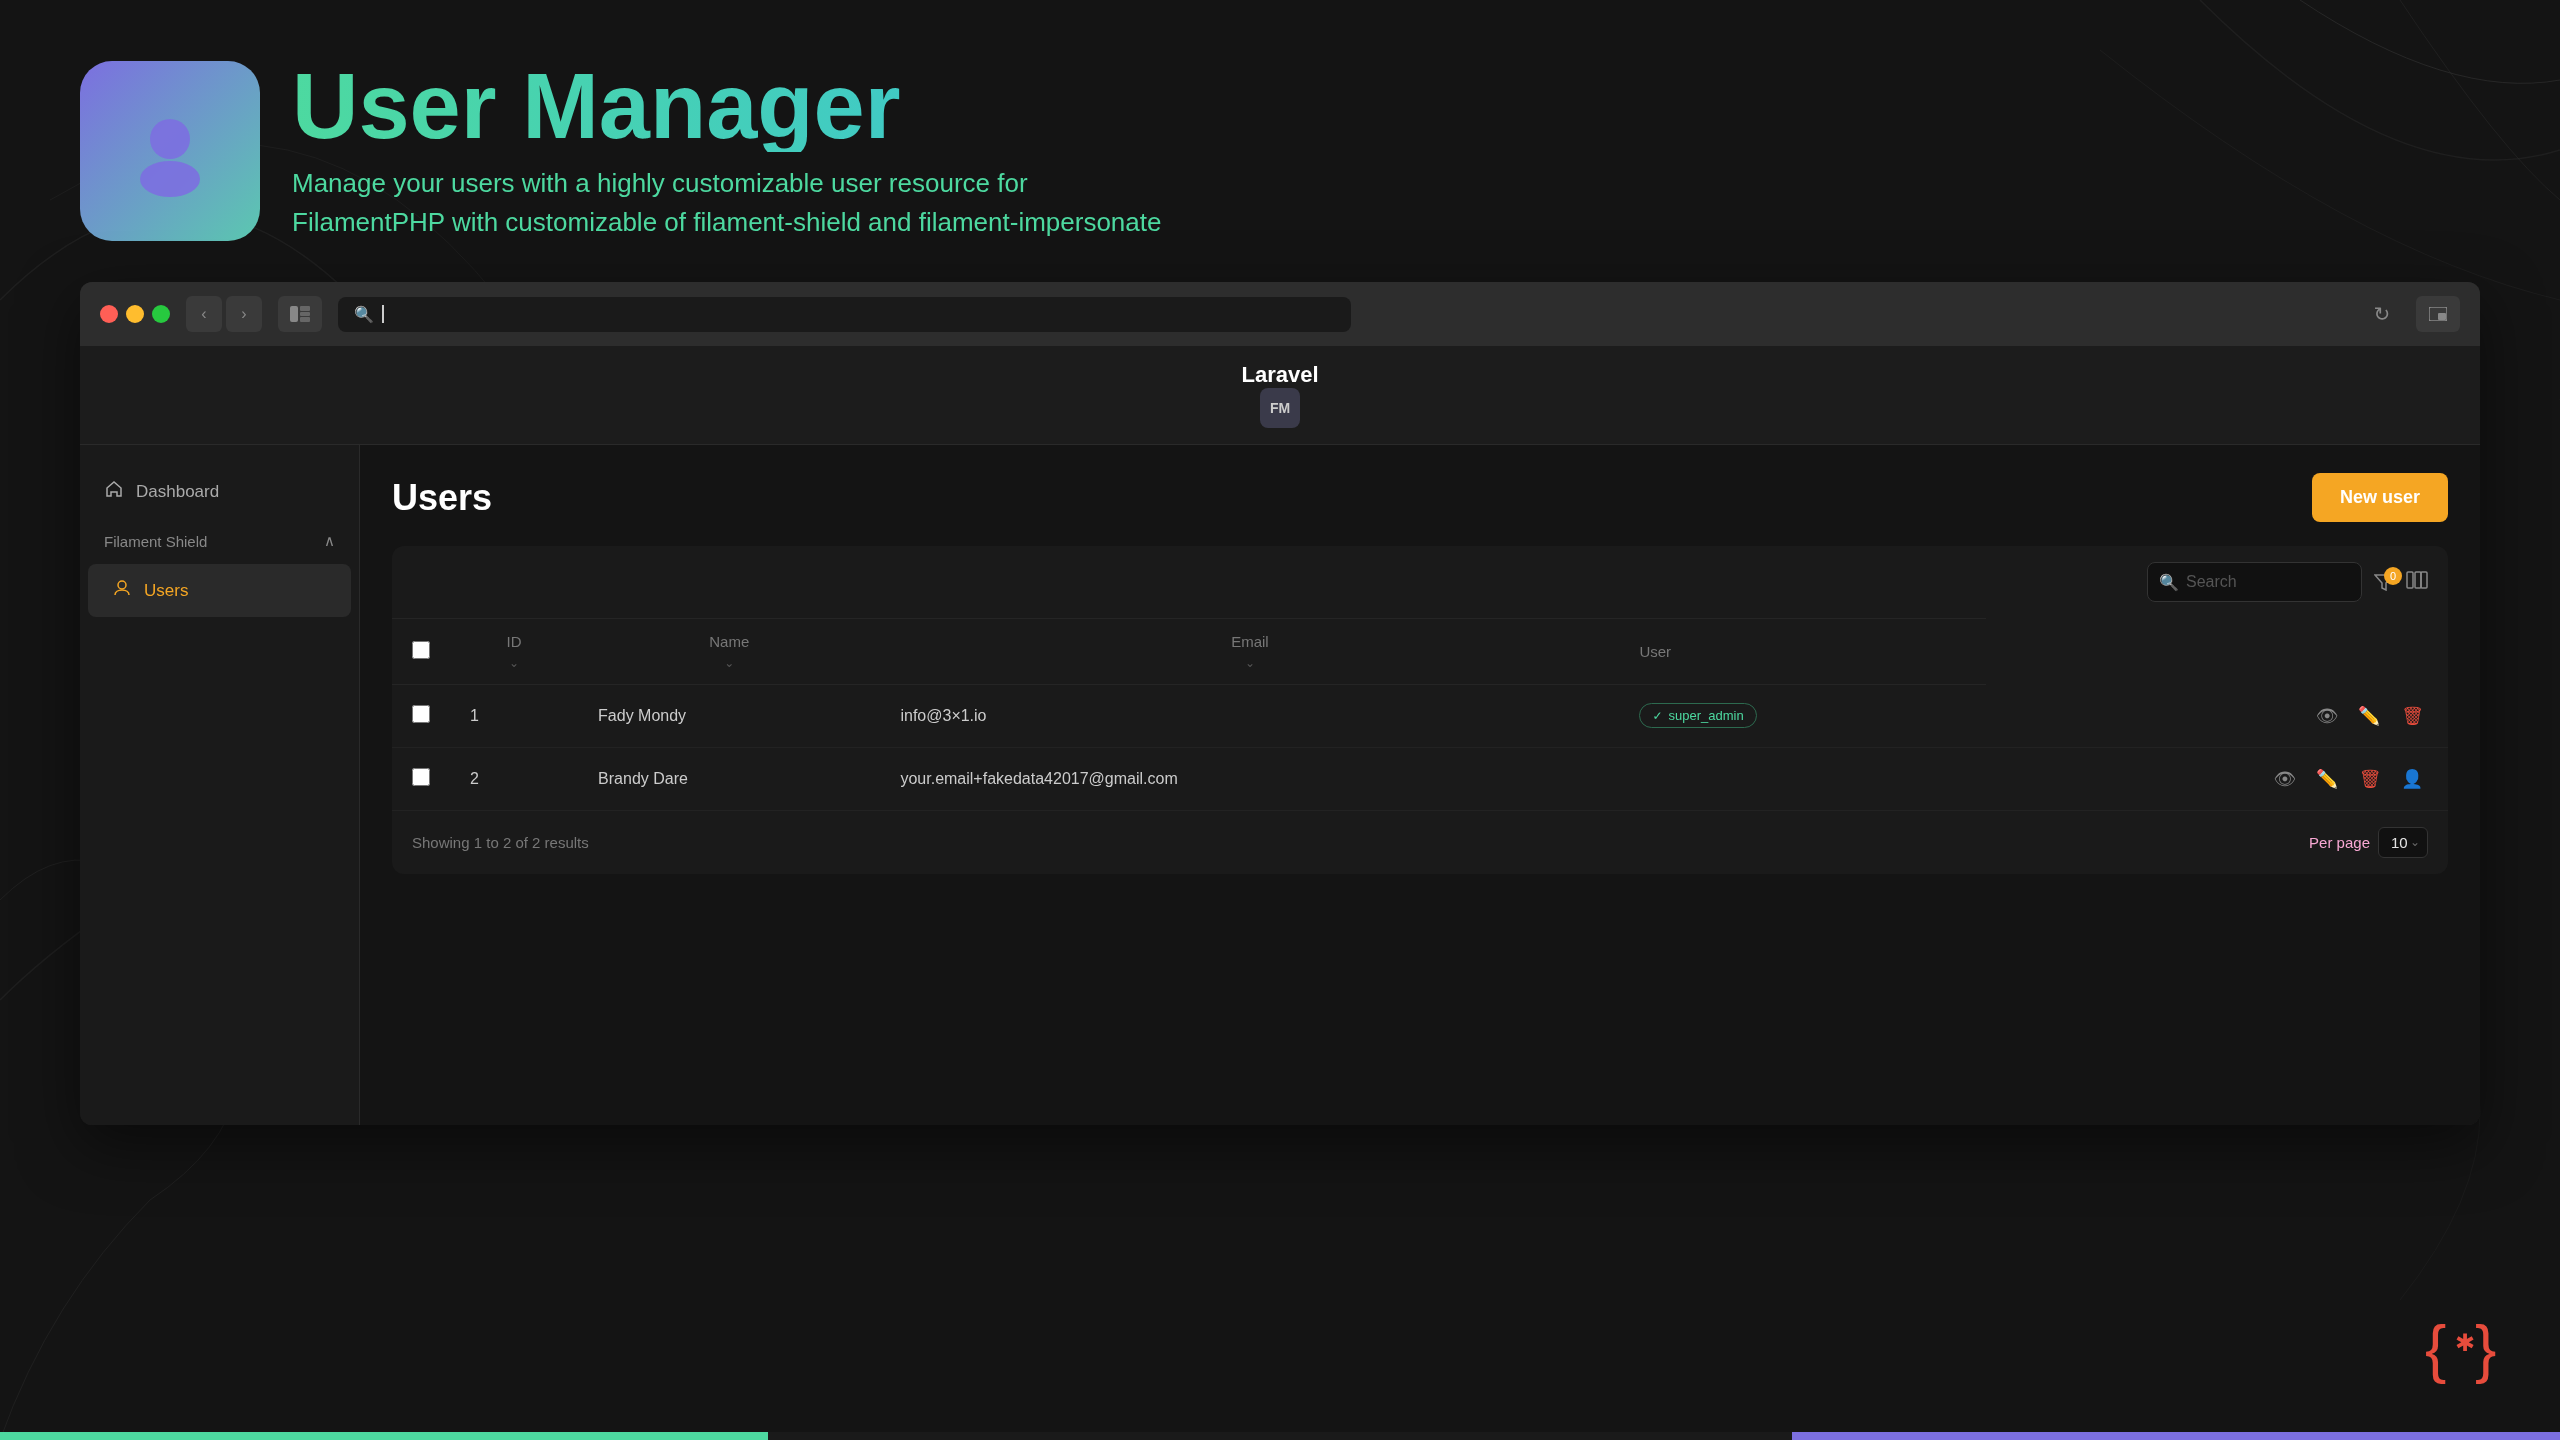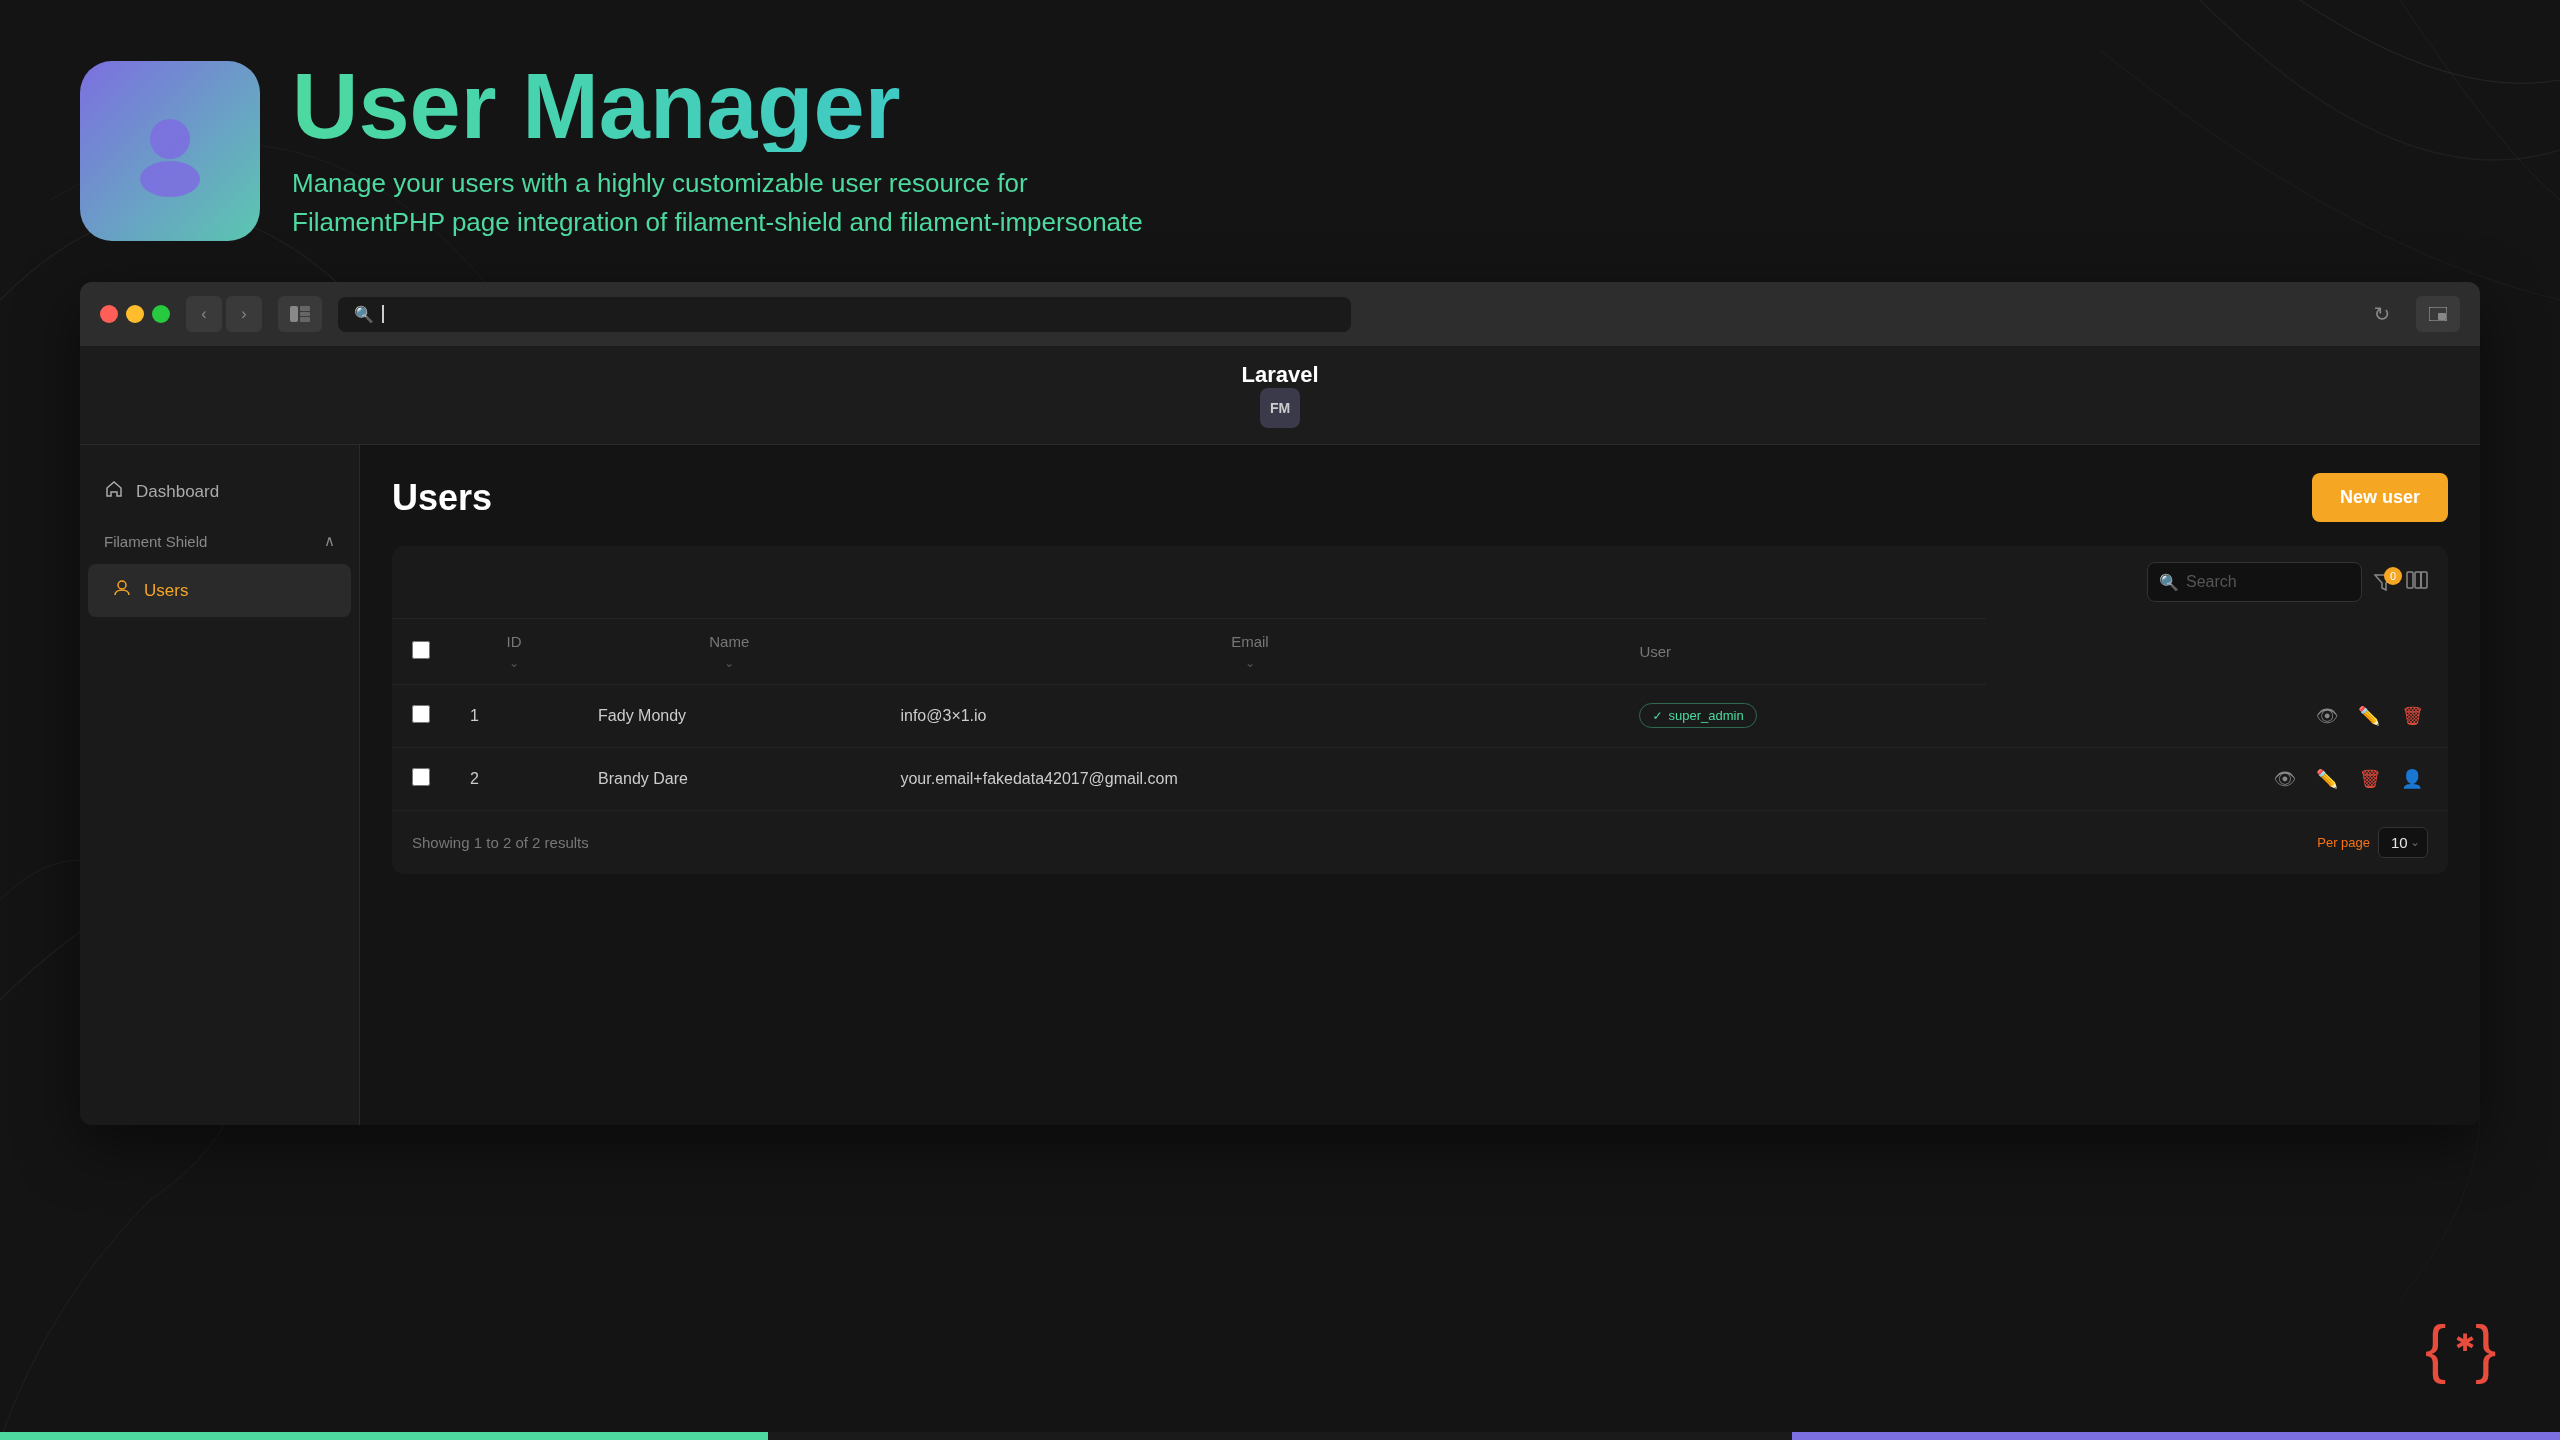--- a/index.html
+++ b/index.html
@@ -462,22 +462,22 @@
       font-size: 15px;
     }
 
     .per-page-selector {
       display: flex;
       align-items: center;
       gap: 8px;
     }
 
     .per-page-label {
-      color: #f97316;
-      font-size: 13px;
+      color: #f9a8d4;
+      font-size: 15px;
     }
 
     .per-page-select {
       background: #111;
       border: 1px solid #333;
       border-radius: 6px;
       padding: 6px 19px 6px 12px;
       color: #e5e5e5;
       font-size: 15px;
       cursor: pointer;
@@ -568,21 +568,21 @@
   <div class="app-logo">
     <svg class="app-logo-icon" viewBox="0 0 100 100" xmlns="http://www.w3.org/2000/svg">
       <circle cx="50" cy="38" r="20" fill="#7c6fe0" opacity="0.9"></circle>
       <ellipse cx="50" cy="78" rx="30" ry="18" fill="#7c6fe0" opacity="0.9"></ellipse>
     </svg>
   </div>
   <div class="header-text">
     <h1 class="app-title">User Manager</h1>
     <p class="app-subtitle">
       <span>Manage your users with a highly customizable user resource for</span><br>
-      <span>FilamentPHP page integration of filament-shield and filament-impersonate</span>
+      <span>FilamentPHP with customizable of filament-shield and filament-impersonate</span>
     </p>
   </div>
 </div>
 
 <div class="browser-window">
 
   <div class="browser-toolbar">
     <div class="window-controls">
       <button class="window-btn btn-close"></button>
       <button class="window-btn btn-minimize"></button>

